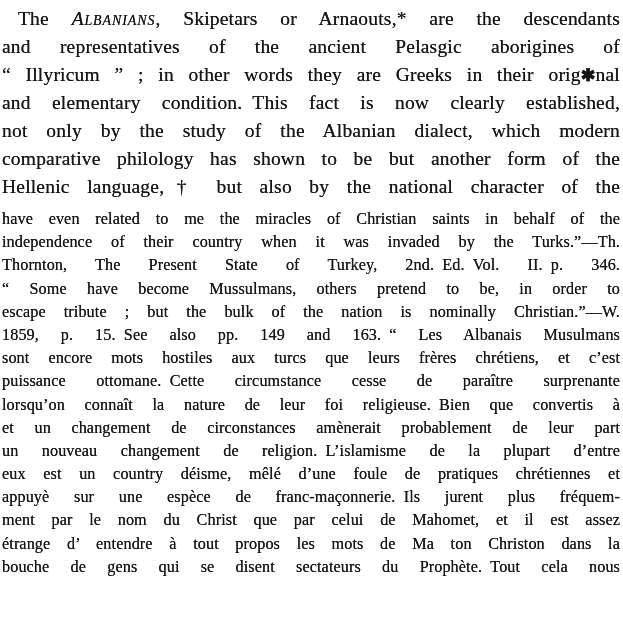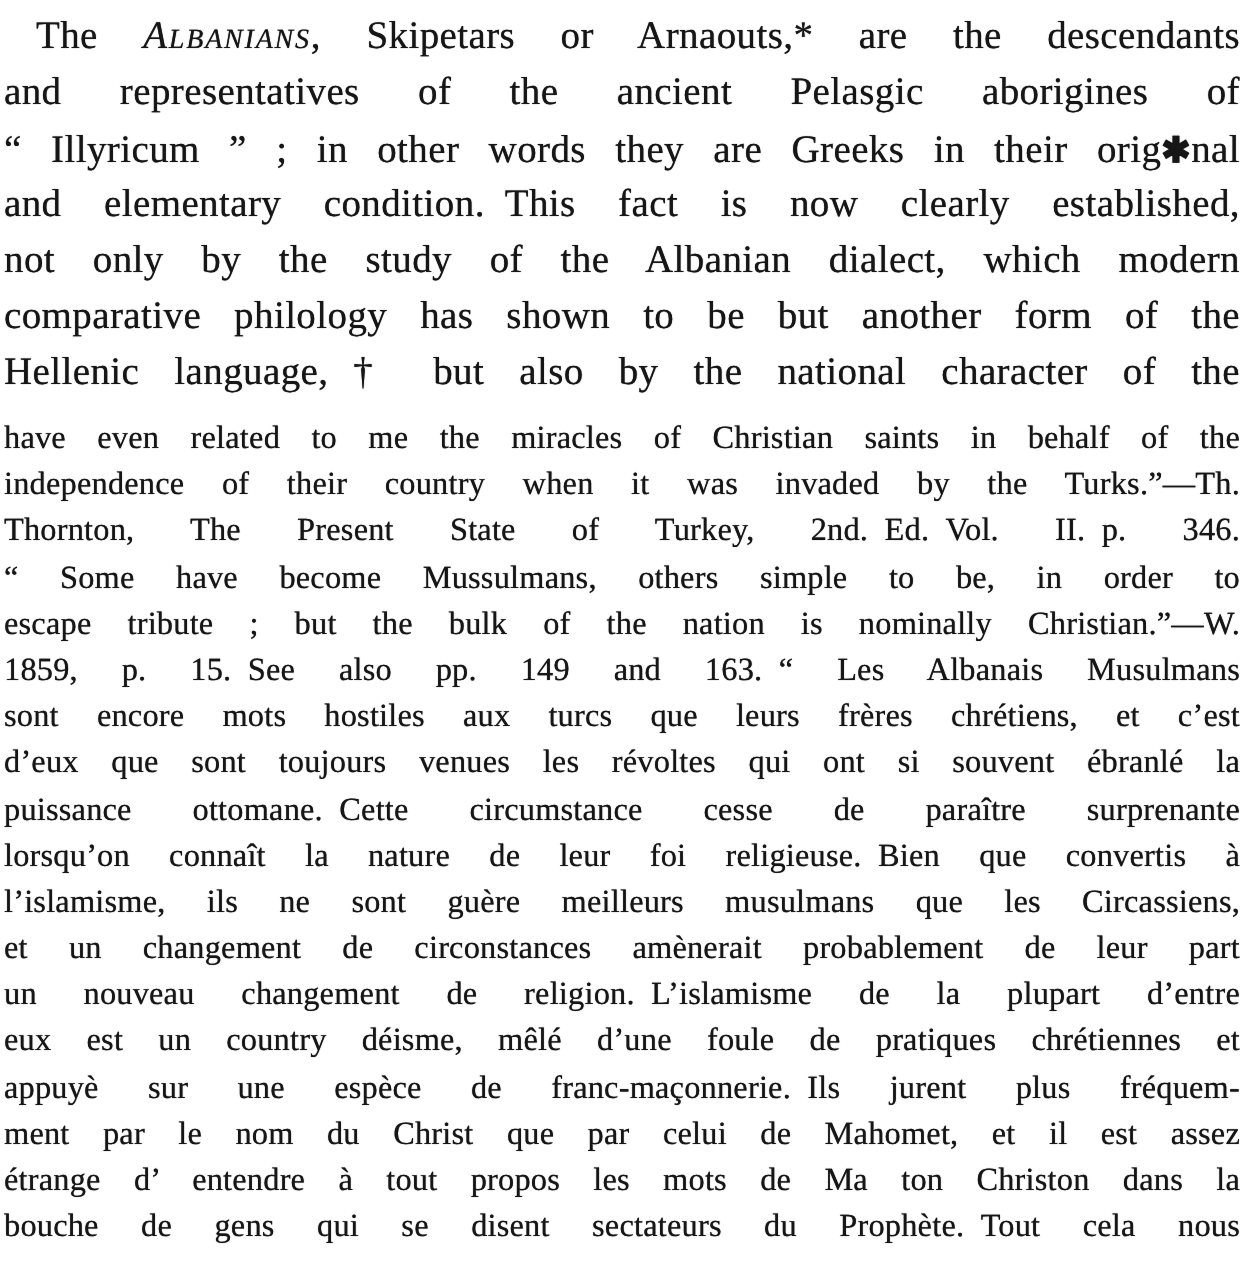--- a/index.html
+++ b/index.html
@@ -51,28 +51,26 @@
       <div class="line main-line"><span>“ Illyricum ” ; in other words they are Greeks in their orig</span><span class="blot">✱</span><span>nal</span></div>
       <div class="line main-line"><span>and elementary condition. This fact is now clearly established,</span></div>
       <div class="line main-line"><span>not only by the study of the Albanian dialect, which modern</span></div>
       <div class="line main-line"><span>comparative philology has shown to be but another form of the</span></div>
       <div class="line main-line"><span>Hellenic language,† but also by the national character of the</span></div>
     </div>
   <div class="fn-block" id="fn-block">
       <div class="line fn-line"><span>have even related to me the miracles of Christian saints in behalf of the</span></div>
       <div class="line fn-line"><span>independence of their country when it was invaded by the Turks.”—Th.</span></div>
       <div class="line fn-line"><span>Thornton, </span><span class="italic">The Present State of Turkey</span><span>, 2nd. Ed. Vol. II. p. 346.</span></div>
-      <div class="line fn-line"><span>“ Some have become Mussulmans, others simple to be, in order to</span></div>
+      <div class="line fn-line"><span>“ Some have become Mussulmans, others pretend to be, in order to</span></div>
       <div class="line fn-line"><span>escape tribute ; but the bulk of the nation is nominally Christian.”—W.</span></div>
       <div class="line fn-line"><span>1859, p. 15. See also pp. 149 and 163. “ Les Albanais Musulmans</span></div>
       <div class="line fn-line"><span>sont encore mots hostiles aux turcs que leurs frères chrétiens, et c’est</span></div>
-      <div class="line fn-line"><span>d’eux que sont toujours venues les révoltes qui ont si souvent ébranlé la</span></div>
       <div class="line fn-line"><span>puissance ottomane. Cette circumstance cesse de paraître surprenante</span></div>
       <div class="line fn-line"><span>lorsqu’on connaît la nature de leur foi religieuse. Bien que convertis à</span></div>
-      <div class="line fn-line"><span>l’islamisme, ils ne sont guère meilleurs musulmans que les Circassiens,</span></div>
       <div class="line fn-line"><span>et un changement de circonstances amènerait probablement de leur part</span></div>
       <div class="line fn-line"><span>un nouveau changement de religion. L’islamisme de la plupart d’entre</span></div>
       <div class="line fn-line"><span>eux est un country déisme, mêlé d’une foule de pratiques chrétiennes et</span></div>
       <div class="line fn-line"><span>appuyè sur une espèce de franc-maçonnerie. Ils jurent plus fréquem-</span></div>
       <div class="line fn-line"><span>ment par le nom du Christ que par celui de Mahomet, et il est assez</span></div>
       <div class="line fn-line"><span>étrange d’ entendre à tout propos les mots de </span><span class="italic">Ma ton Christon</span><span> dans la</span></div>
       <div class="line fn-line"><span>bouche de gens qui se disent sectateurs du Prophète. Tout cela nous</span></div>
     </div>
 </div>
 

